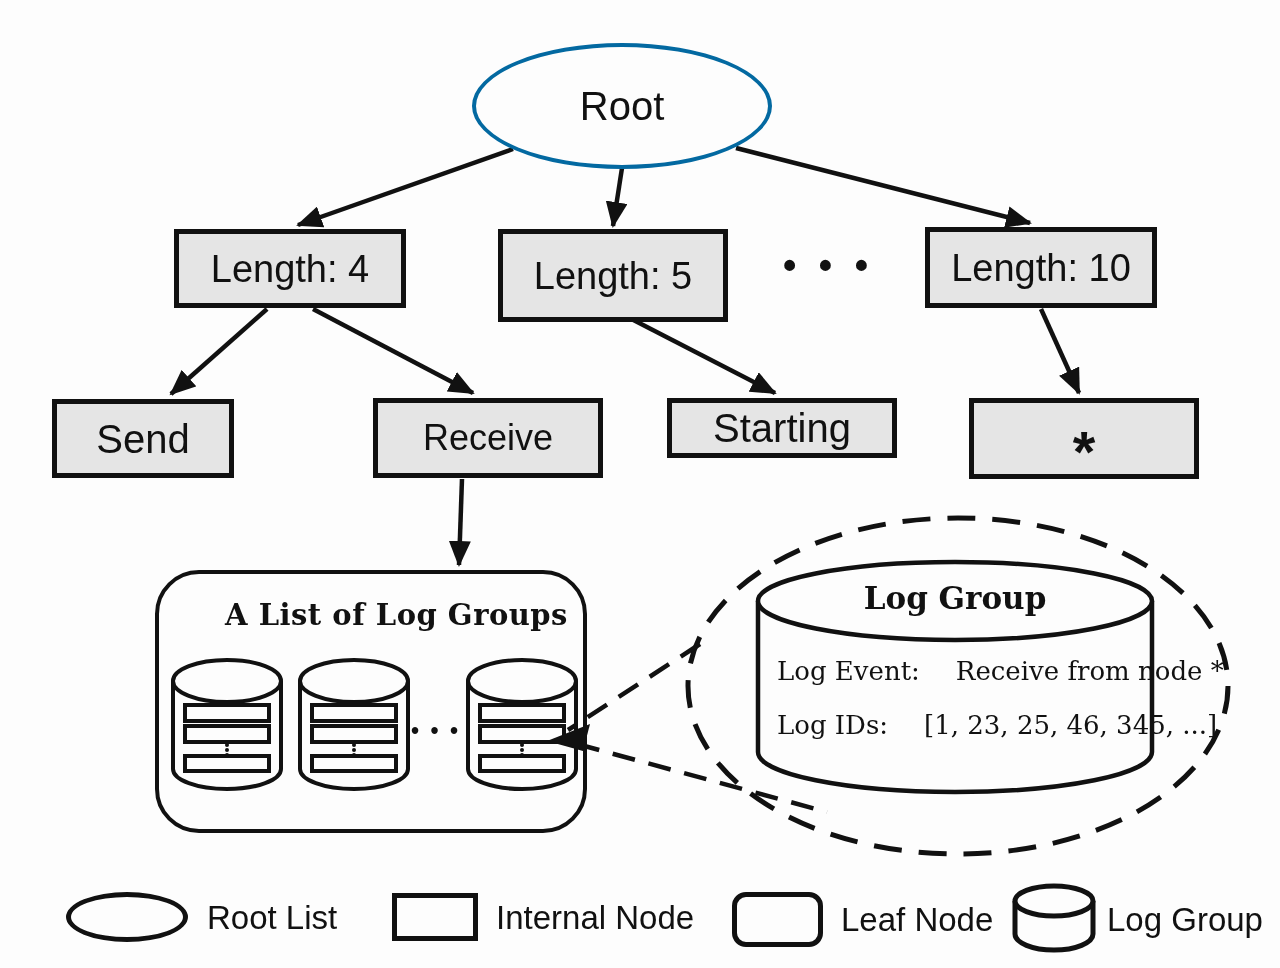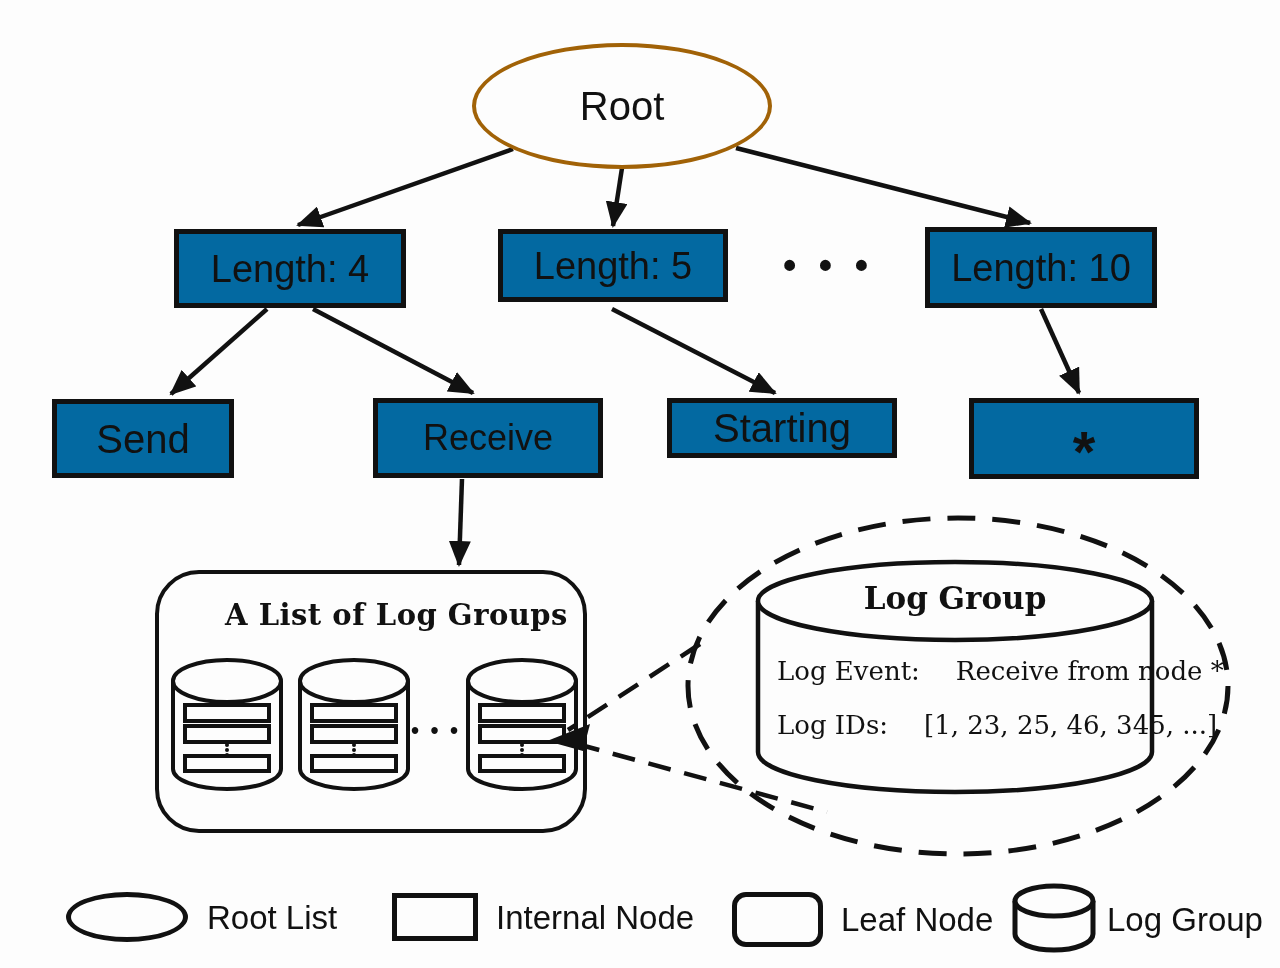--- a/index.html
+++ b/index.html
@@ -5,27 +5,27 @@
   html,body { margin:0; padding:0; background:#ffffff; }
   .canvas {
     position:relative; width:1280px; height:968px;
     background:#fdfdfd; color:#111;
     font-family:"Liberation Sans", sans-serif;
     overflow:hidden;
   }
   svg.layer { position:absolute; left:0; top:0; }
   .node {
     position:absolute; box-sizing:border-box;
-    border:5px solid #111; background:#0369a1;
+    border:5px solid #111; background:#e5e5e5;
     display:flex; align-items:center; justify-content:center;
     font-size:38px; line-height:1;
   }
   .ellipse-node {
     position:absolute; box-sizing:border-box;
-    border:4px solid #a16207; border-radius:50%; background:#fdfdfd;
+    border:4px solid #0369a1; border-radius:50%; background:#fdfdfd;
     display:flex; align-items:center; justify-content:center;
     font-size:40px;
   }
   .round-container {
     position:absolute; box-sizing:border-box;
     border:4px solid #111; border-radius:44px; background:transparent;
   }
   .serif { font-family:"DejaVu Serif","Liberation Serif",serif; }
   .list-title {
     position:absolute; text-align:center;
@@ -128,21 +128,21 @@
     </g>
   </svg>
 
   <div class="ellipse-node" style="left:472px; top:43px; width:300px; height:126px;">
     <span>Root</span>
   </div>
 
   <div class="node" style="left:174px; top:229px; width:232px; height:79px;">
     <span>Length: 4</span>
   </div>
-  <div class="node" style="left:498px; top:229px; width:230px; height:73px;">
+  <div class="node" style="left:498px; top:229px; width:230px; height:93px;">
     <span>Length: 5</span>
   </div>
   <div class="dots-row" style="left:783px; top:246px; font-size:38px; word-spacing:12px;">• • •</div>
   <div class="node" style="left:925px; top:227px; width:232px; height:81px;">
     <span>Length: 10</span>
   </div>
 
   <div class="node" style="left:52px; top:399px; width:182px; height:79px; font-size:40px;">
     <span>Send</span>
   </div>

